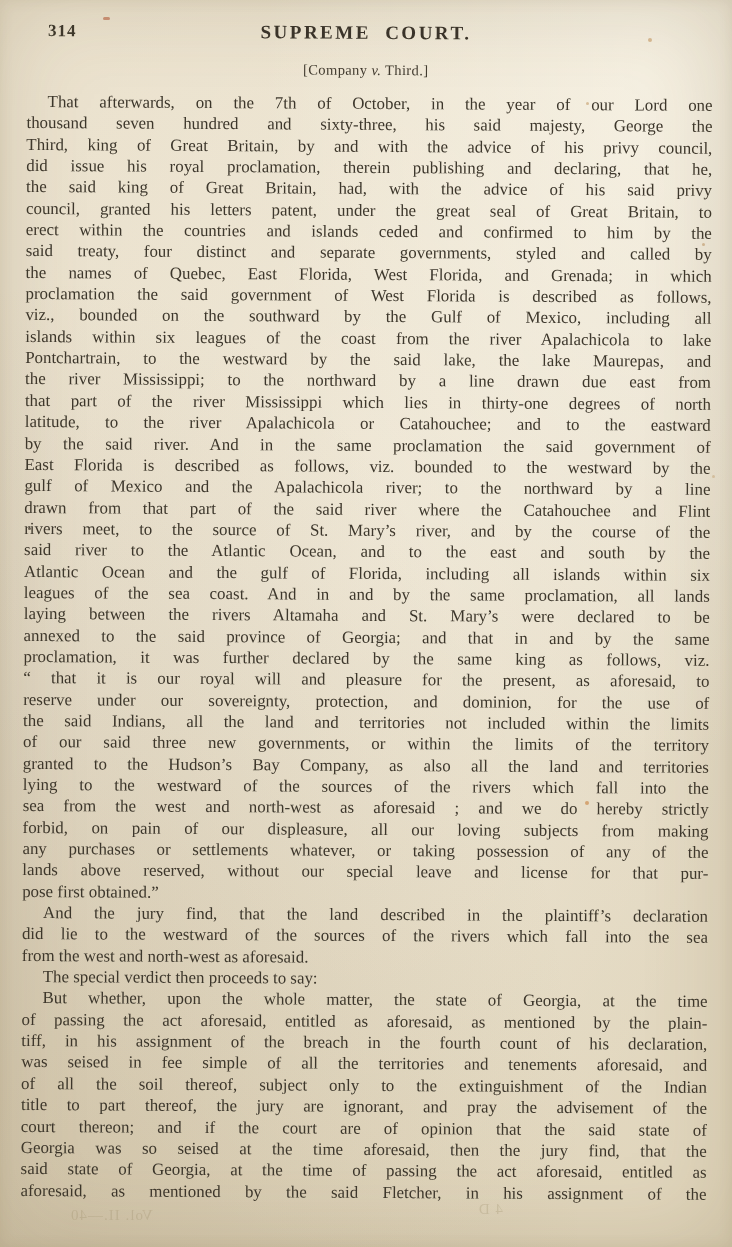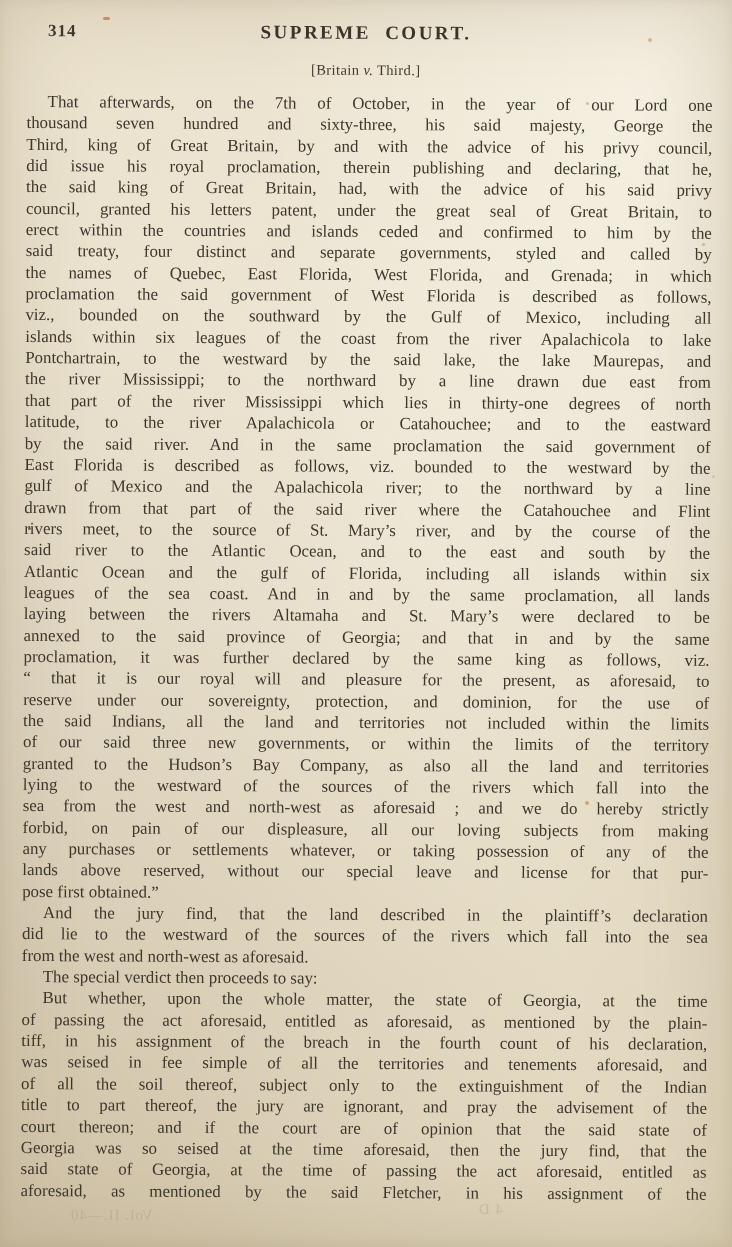--- a/index.html
+++ b/index.html
@@ -119,21 +119,21 @@
 <div class="page">
 
   <div class="content">
 
     <header class="page-header">
       <span class="page-number">314</span>
       <span class="running-head">SUPREME COURT.</span>
     </header>
 
     <div class="case-caption">
-      <span>[Britain </span><em>v.</em><span> Third.]</span>
+      <span>[Company </span><em>v.</em><span> Third.]</span>
     </div>
 
     <main class="body-text" id="body-text">
         <div class="line indent">That afterwards, on the 7th of October, in the year of our Lord one</div>
         <div class="line">thousand seven hundred and sixty-three, his said majesty, George the</div>
         <div class="line">Third, king of Great Britain, by and with the advice of his privy council,</div>
         <div class="line">did issue his royal proclamation, therein publishing and declaring, that he,</div>
         <div class="line">the said king of Great Britain, had, with the advice of his said privy</div>
         <div class="line">council, granted his letters patent, under the great seal of Great Britain, to</div>
         <div class="line">erect within the countries and islands ceded and confirmed to him by the</div>

